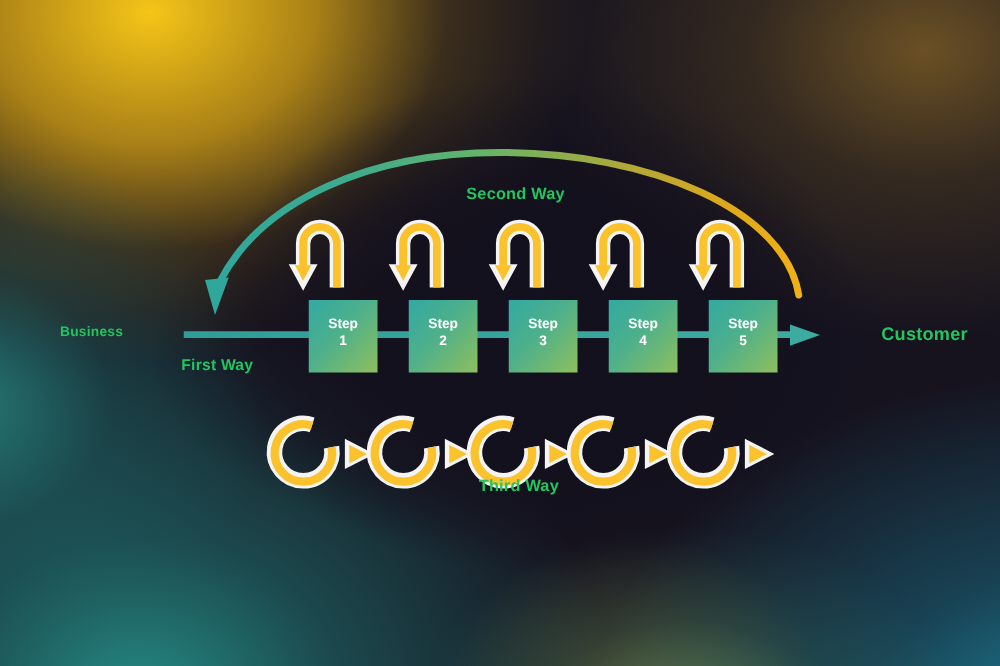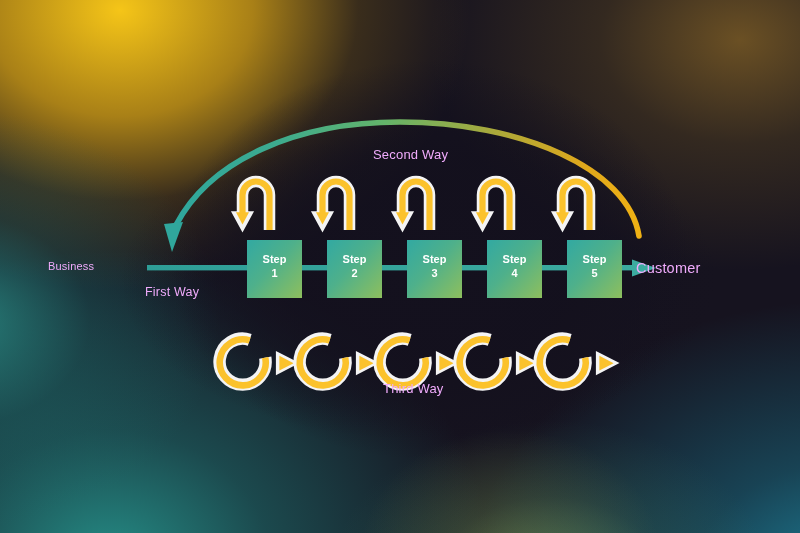--- a/index.html
+++ b/index.html
@@ -71,31 +71,31 @@
     background: radial-gradient(closest-side, rgba(20,17,30,0.90) 0%, rgba(20,17,30,0.50) 60%, rgba(20,17,30,0) 100%);
   }
   
   #diagram {
     position: absolute;
     inset: 0;
   }
   
   .label {
     position: absolute;
-    color: #f0abfc;
-    font-weight: normal;
+    color: #22c55e;
+    font-weight: bold;
     white-space: nowrap;
     letter-spacing: 0.2px;
   }
   #label-business {
     left: 48px; top: 260px;
     font-size: 11px;
   }
   #label-customer {
-    left: 636px; top: 260px;
+    left: 705px; top: 260px;
     font-size: 14.5px;
   }
   #label-first-way {
     left: 145px; top: 285px;
     font-size: 12.5px;
     text-align: right;
   }
   #label-second-way {
     left: 373px; top: 147px;
     font-size: 13px;

